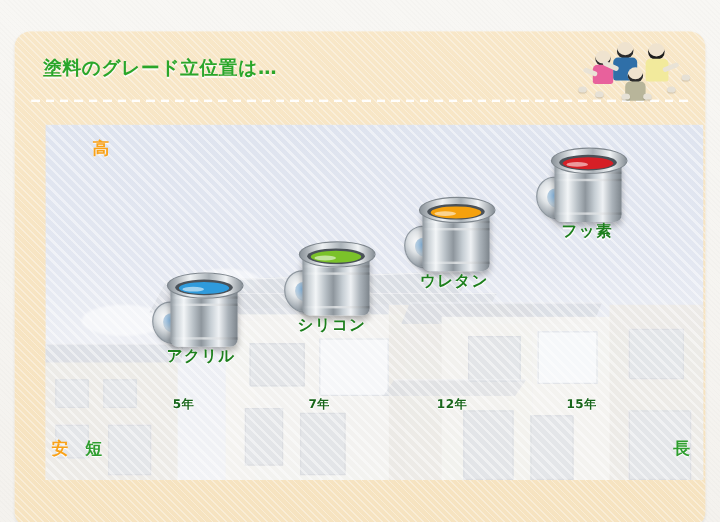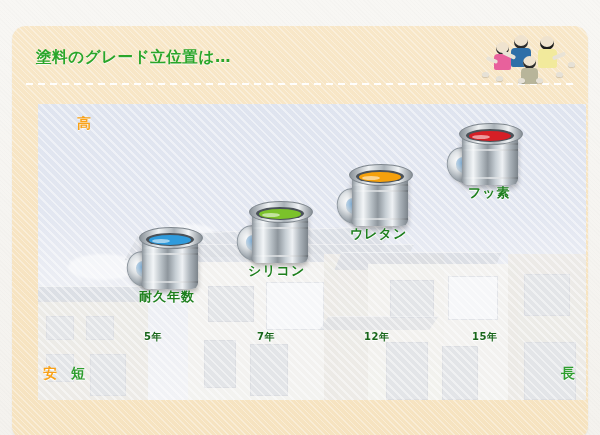--- a/index.html
+++ b/index.html
@@ -290,21 +290,21 @@
     <div class="body">
       <div class="rib" style="top:8px;"></div>
       <div class="rib" style="top:14px;"></div>
       <div class="rib" style="bottom:6px;"></div>
     </div>
     <div class="rim"></div>
     <div class="inner"></div>
     <div class="paint" style="background:#2f9bdc;"></div>
     <div class="gloss"></div>
   </div>
-  <div class="can-label" style="left:127px;top:262px;">耐久年数</div>
+  <div class="can-label" style="left:127px;top:262px;">アクリル</div>
 
   <div class="can" style="left:226px;top:181px;width:76px;height:56px;">
     <div class="lid"></div>
     <div class="body">
       <div class="rib" style="top:8px;"></div>
       <div class="rib" style="top:14px;"></div>
       <div class="rib" style="bottom:6px;"></div>
     </div>
     <div class="rim"></div>
     <div class="inner"></div>

